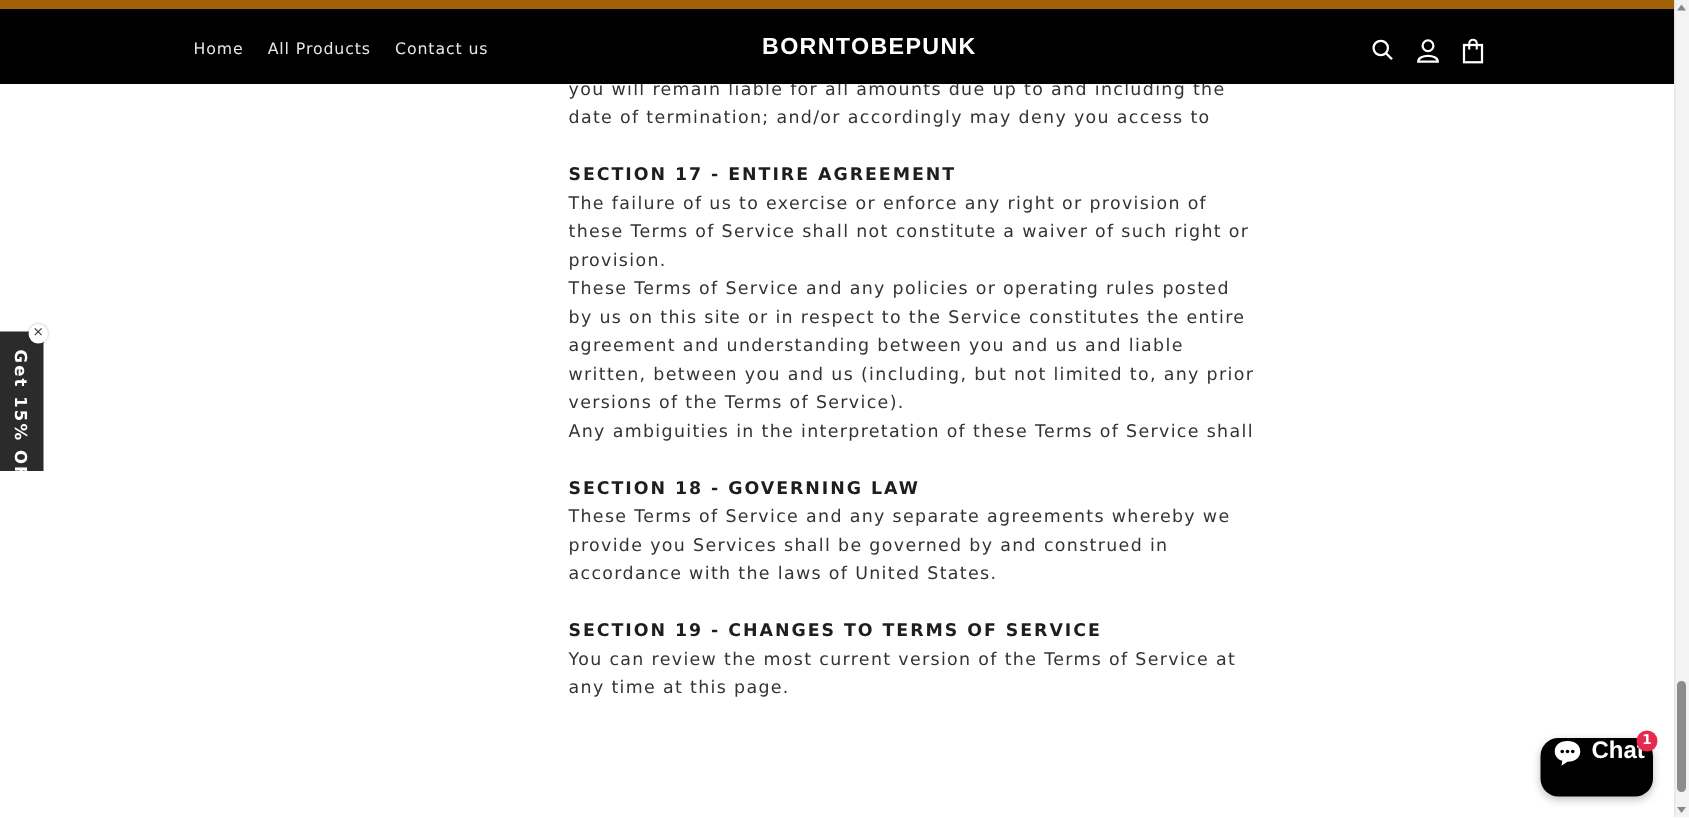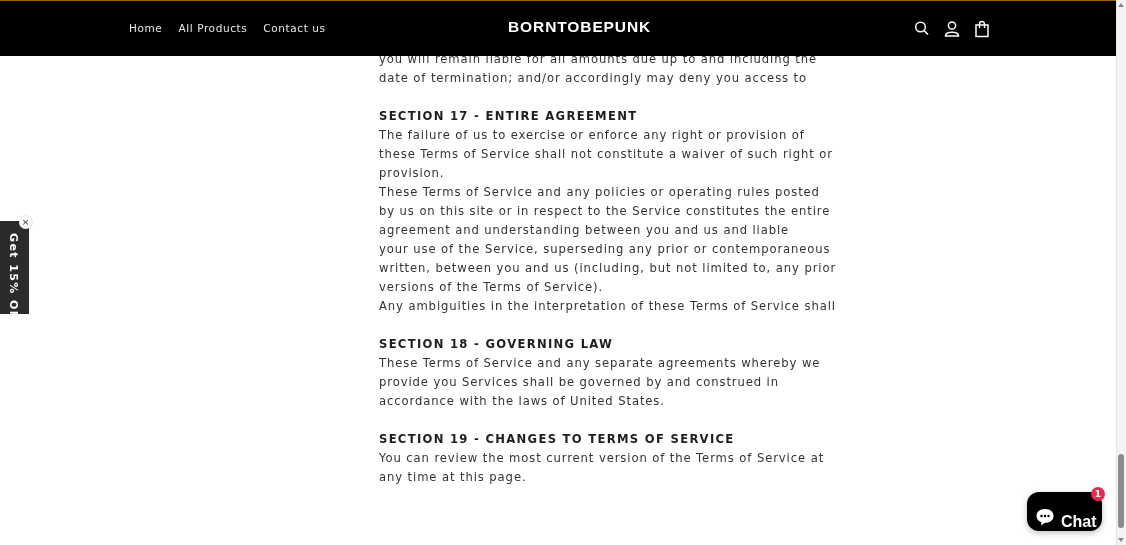--- a/index.html
+++ b/index.html
@@ -6,32 +6,32 @@
   html, body { width: 1126px; height: 545px; overflow: hidden; background: #ffffff; }
   body { font-family: "DejaVu Sans", sans-serif; position: relative; color: #2b2b2b; }
 
   .page { position: absolute; left: 0; top: 0; width: 1116px; height: 545px; overflow: hidden; background: #fff; }
 
   .content { position: absolute; left: 379px; top: 43px; width: 370px; font-size: 11.6px; letter-spacing: 0.9px; line-height: 19px; color: #333; }
   .content p { white-space: nowrap; }
   .content .sec-title { font-weight: bold; letter-spacing: 1.3px; color: #1e1e1e; }
   .content .gap { height: 19px; }
 
-  .header { position: absolute; left: 0; top: 0; width: 1116px; height: 56px; background: #000; border-top: 1px solid #a16207; }
+  .header { position: absolute; left: 0; top: 0; width: 1116px; height: 56px; background: #000; border-top: 6px solid #a16207; }
   .nav { position: absolute; left: 129px; top: 21px; display: flex; gap: 16px; }
   .nav a { color: #e8e8e8; font-size: 10.5px; letter-spacing: 0.6px; text-decoration: none; }
   .logo { position: absolute; left: 508px; top: 17px; color: #fff; font-size: 15.5px; font-weight: bold; letter-spacing: 0.9px; font-family: "Liberation Sans", sans-serif; }
   .icons { position: absolute; left: 914px; top: 19px; display: flex; gap: 14px; }
   .icons span { display: block; width: 16px; height: 18px; }
 
   .promo { position: absolute; left: 0; top: 221px; width: 29px; height: 93px; background: #2b2b2b; }
   .promo-text { position: absolute; left: 7px; top: 12px; color: #fff; font-size: 11px; font-weight: bold; letter-spacing: 1.4px; writing-mode: vertical-rl; white-space: nowrap; }
   .promo-close { position: absolute; left: 19px; top: 216px; width: 13px; height: 13px; border-radius: 50%; background: #fff; box-shadow: 0 0 2px rgba(0,0,0,0.3); color: #333; font-size: 9px; line-height: 13px; text-align: center; }
 
-  .chat { position: absolute; left: 1027px; top: 492px; width: 75px; height: 39px; background: #000; border-radius: 12px; display: flex; align-items: flex-end; padding-left: 8px; gap: 6px; box-shadow: 0 2px 6px rgba(0,0,0,0.25); }
+  .chat { position: absolute; left: 1027px; top: 492px; width: 75px; height: 39px; background: #000; border-radius: 12px; display: flex; align-items: flex-start; padding-left: 8px; gap: 6px; box-shadow: 0 2px 6px rgba(0,0,0,0.25); }
   .chat-label { color: #fff; font-size: 16px; font-weight: bold; font-family: "Liberation Sans", sans-serif; }
   .chat-badge { position: absolute; left: 1091px; top: 487px; width: 14px; height: 14px; border-radius: 50%; background: #e8294f; color: #fff; font-size: 9px; line-height: 14px; text-align: center; font-weight: bold; }
 
   .scrollbar { position: absolute; left: 1116px; top: 0; width: 10px; height: 545px; background: #f3f3f3; border-left: 1px solid #e6e6e6; }
   .scroll-up { position: absolute; left: 1118px; top: 3px; width: 0; height: 0; border-left: 3px solid transparent; border-right: 3px solid transparent; border-bottom: 4px solid #888; }
   .scroll-down { position: absolute; left: 1118px; top: 538px; width: 0; height: 0; border-left: 3px solid transparent; border-right: 3px solid transparent; border-top: 4px solid #888; }
   .scroll-thumb { position: absolute; left: 1118px; top: 454px; width: 6px; height: 74px; border-radius: 3px; background: #8c8c8c; }
 </style>
 </head>
 <body>
@@ -42,21 +42,20 @@
     <p style="margin-top:7px">you will remain liable for all amounts due up to and including the</p>
     <p>date of termination; and/or accordingly may deny you access to</p>
     <div class="gap"></div>
     <p class="sec-title">SECTION 17 - ENTIRE AGREEMENT</p>
     <p>The failure of us to exercise or enforce any right or provision of</p>
     <p>these Terms of Service shall not constitute a waiver of such right or</p>
     <p>provision.</p>
     <p>These Terms of Service and any policies or operating rules posted</p>
     <p>by us on this site or in respect to the Service constitutes the entire</p>
     <p>agreement and understanding between you and us and liable</p>
-    <p>your use of the Service, superseding any prior or contemporaneous</p>
     <p>written, between you and us (including, but not limited to, any prior</p>
     <p>versions of the Terms of Service).</p>
     <p>Any ambiguities in the interpretation of these Terms of Service shall</p>
     <div class="gap"></div>
     <p class="sec-title">SECTION 18 - GOVERNING LAW</p>
     <p>These Terms of Service and any separate agreements whereby we</p>
     <p>provide you Services shall be governed by and construed in</p>
     <p>accordance with the laws of United States.</p>
     <div class="gap"></div>
     <p class="sec-title">SECTION 19 - CHANGES TO TERMS OF SERVICE</p>

